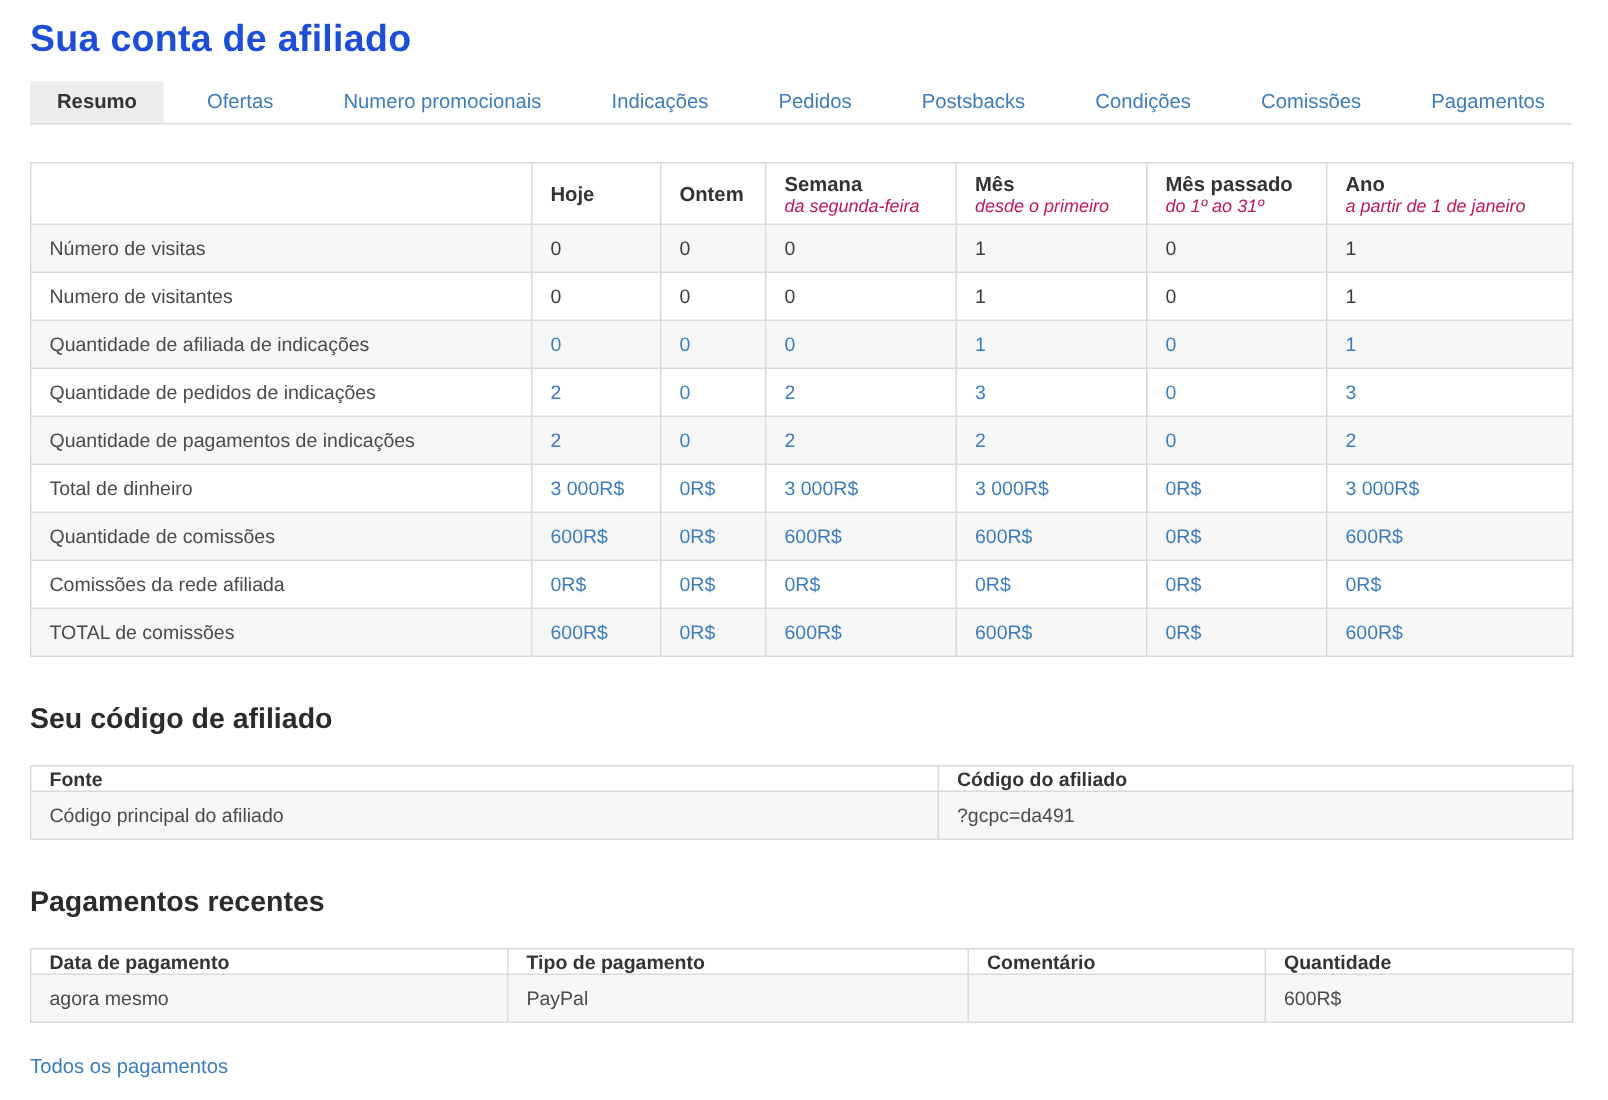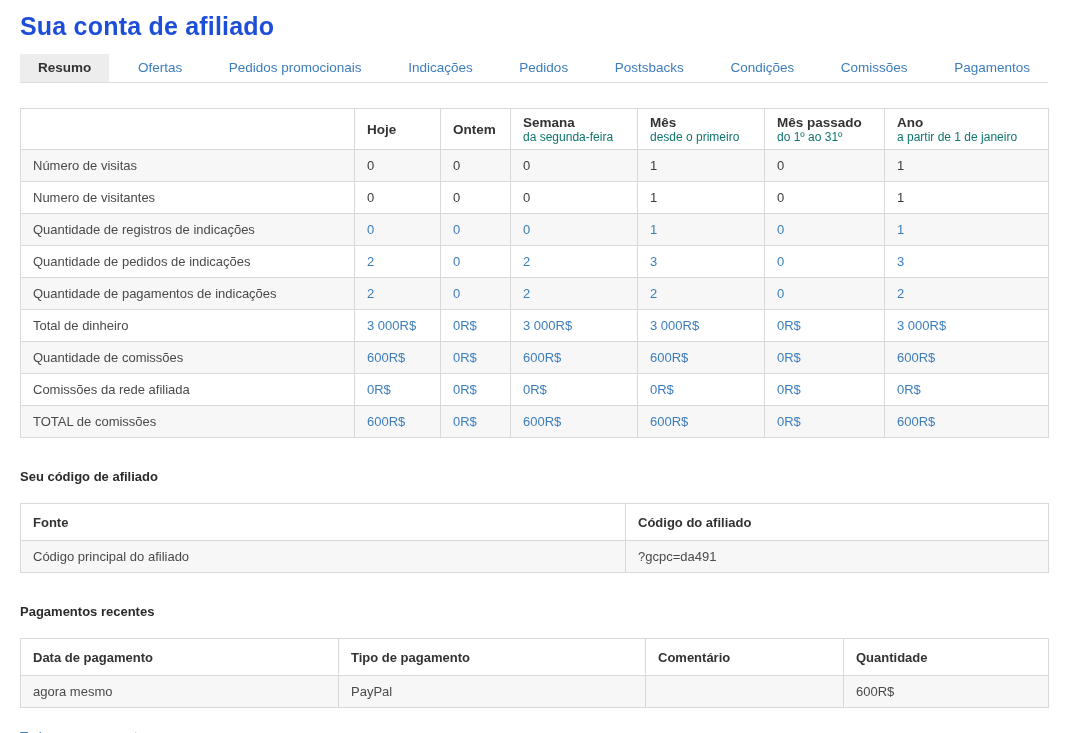--- a/index.html
+++ b/index.html
@@ -72,32 +72,33 @@
     display: block;
     font-size: 13.5px;
     font-weight: 700;
     color: #333333;
     line-height: 15px;
   }
   .th-sub {
     display: block;
     font-size: 12px;
     font-weight: 400;
-    color: #0f766e;
+    color: #be185d;
     line-height: 14px;
+    font-style: italic;
   }
   
   h2.section-title {
-    font-size: 13px;
+    font-size: 19px;
     font-weight: 700;
     color: #2b2b2b;
     margin: 31px 0 19px 0;
   }
   .simple-table thead th {
-    height: 37px;
+    height: 17px;
     font-size: 13px;
     font-weight: 700;
     color: #333333;
     background: #ffffff;
   }
   
   .footer-link {
     display: inline-block;
     margin-top: 21px;
     font-size: 13.5px;
@@ -109,21 +110,21 @@
 </head>
 <body>
 
 <div class="page">
 
   <h1 class="page-title">Sua conta de afiliado</h1>
 
   <nav class="tabs">
     <a class="tab active">Resumo</a>
     <a class="tab">Ofertas</a>
-    <a class="tab">Pedidos promocionais</a>
+    <a class="tab">Numero promocionais</a>
     <a class="tab">Indicações</a>
     <a class="tab">Pedidos</a>
     <a class="tab">Postsbacks</a>
     <a class="tab">Condições</a>
     <a class="tab">Comissões</a>
     <a class="tab">Pagamentos</a>
   </nav>
 
   <table class="summary-table">
     <colgroup>
@@ -175,21 +176,21 @@
       <tr>
         <td>Numero de visitantes</td>
         <td><span class="plain-val">0</span></td>
         <td><span class="plain-val">0</span></td>
         <td><span class="plain-val">0</span></td>
         <td><span class="plain-val">1</span></td>
         <td><span class="plain-val">0</span></td>
         <td><span class="plain-val">1</span></td>
       </tr>
       <tr>
-        <td>Quantidade de registros de indicações</td>
+        <td>Quantidade de afiliada de indicações</td>
         <td><a class="cell-link">0</a></td>
         <td><a class="cell-link">0</a></td>
         <td><a class="cell-link">0</a></td>
         <td><a class="cell-link">1</a></td>
         <td><a class="cell-link">0</a></td>
         <td><a class="cell-link">1</a></td>
       </tr>
       <tr>
         <td>Quantidade de pedidos de indicações</td>
         <td><a class="cell-link">2</a></td>

